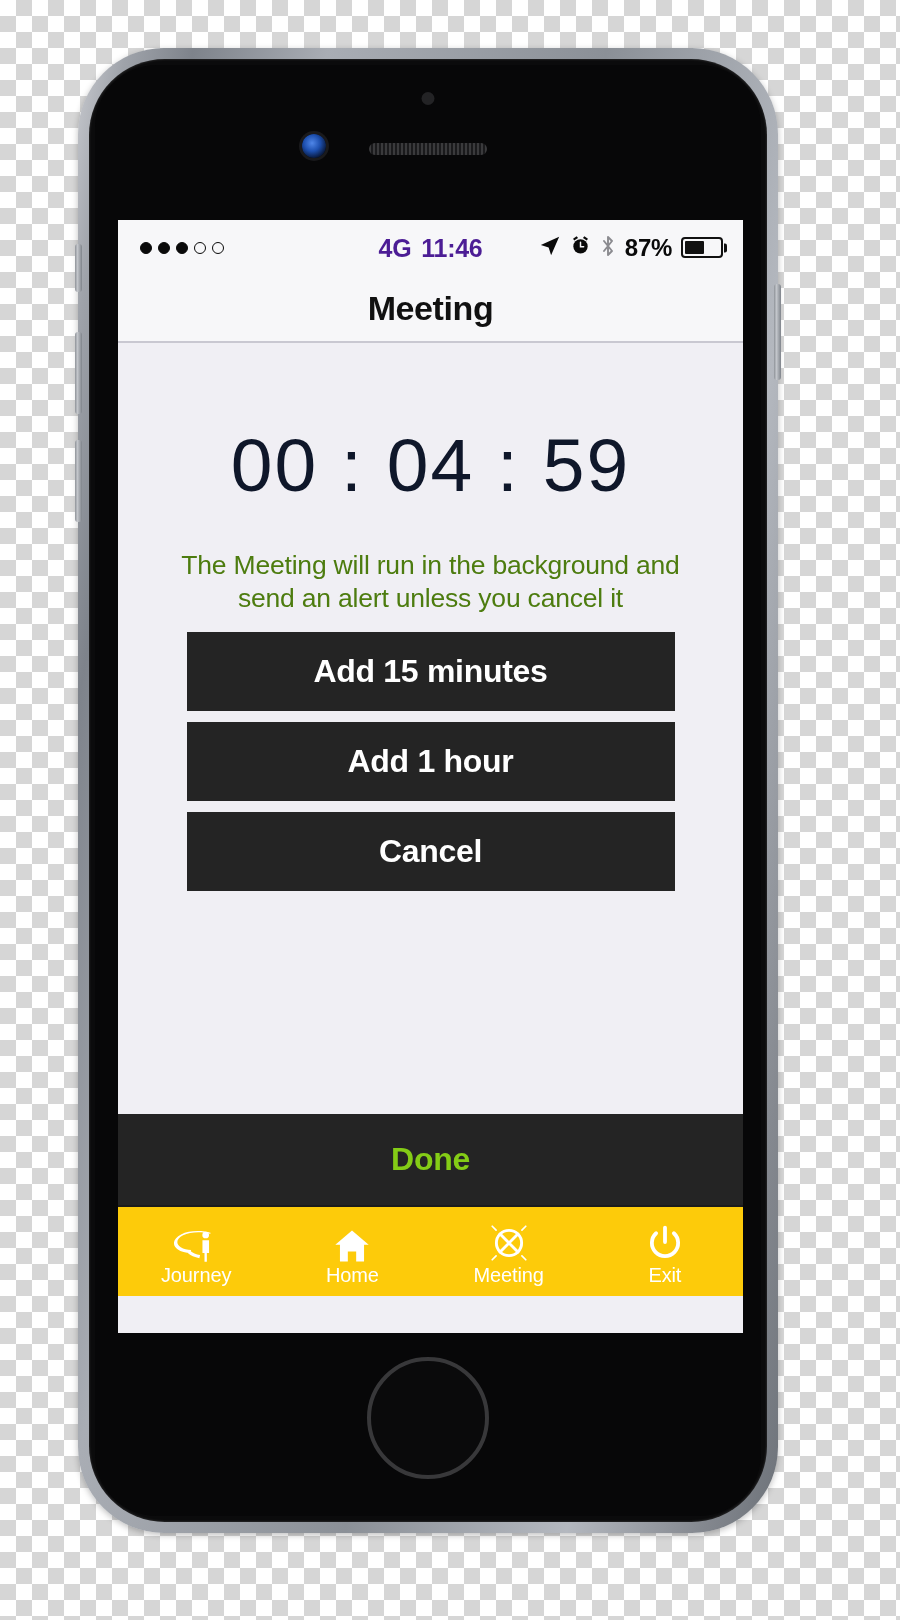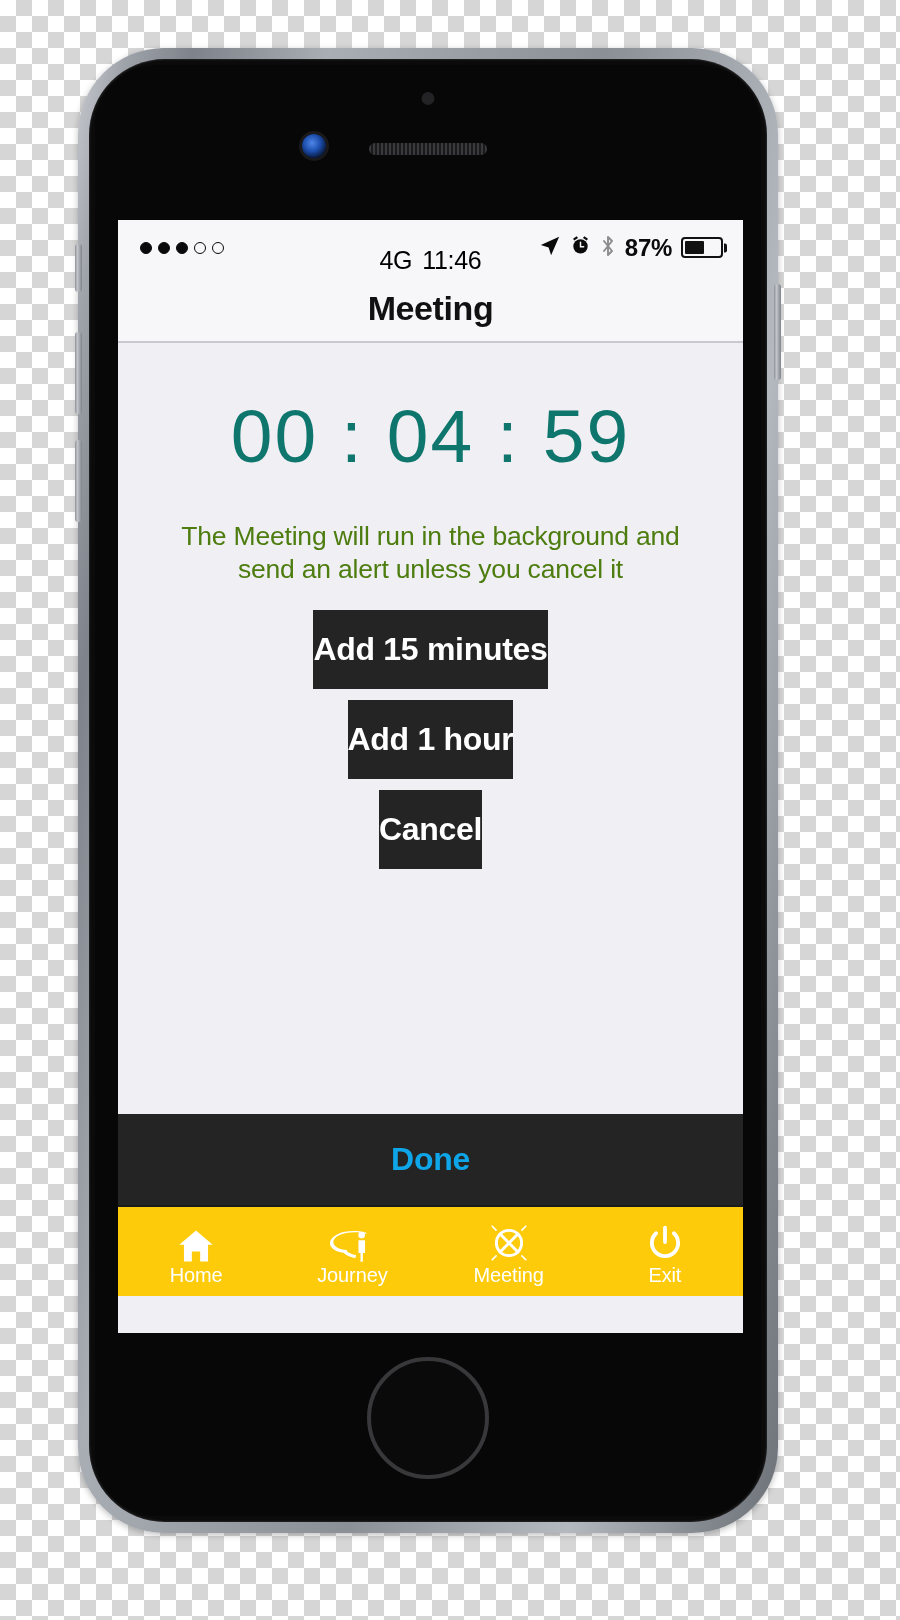--- a/index.html
+++ b/index.html
@@ -132,23 +132,22 @@
     width: 12px; height: 12px; border-radius: 50%;
     border: 1.6px solid #0a0a0a;
   }
   .sb-dot.filled { background: #0a0a0a; }
 
   .sb-center {
     position: absolute;
     left: 50%; top: 50%;
     transform: translate(-50%,-50%);
     display: flex; align-items: center; gap: 10px;
-    font-size: 25px; font-weight: 400; color: #000000;
+    font-size: 25px; font-weight: 700; color: #4c1d95;
     letter-spacing: -0.3px;
-    margin-top: 12px;
   }
 
   .sb-right {
     position: absolute;
     right: 20px; top: 50%;
     transform: translateY(-50%);
     display: flex; align-items: center; gap: 9px;
   }
   .sb-pct { font-size: 24px; font-weight: 600; color: #0a0a0a; letter-spacing: -0.3px; }
   .sb-battery {
@@ -191,66 +190,65 @@
 
   
   .content {
     background: #f0eff4;
     height: 771px;
     position: relative;
   }
 
   .timer {
     text-align: center;
-    color: #0f766e;
+    color: #0f172a;
     font-size: 75px;
     font-weight: 400;
     letter-spacing: 2px;
-    padding-top: 56px;
+    padding-top: 85px;
     line-height: 1;
   }
 
   .desc {
     text-align: center;
     color: #4d7c0f;
     font-size: 26.5px;
     line-height: 1.24;
     margin: 46px auto 0;
     max-width: 560px;
     letter-spacing: -0.2px;
   }
 
   .actions {
-    margin: 24px auto 0;
+    margin: 17px auto 0;
     width: 488px;
     display: flex;
     flex-direction: column;
     gap: 11px;
-    align-items: center;
   }
   .action-btn {
     height: 79px;
     background: #242424;
     color: #ffffff;
     border: none;
     font-family: "Liberation Sans", sans-serif;
     font-size: 32px;
     font-weight: 700;
     letter-spacing: -0.3px;
     cursor: pointer;
     display: flex;
     align-items: center;
     justify-content: center;
   }
 
   
   .done-bar {
     height: 91px;
     background: #242424;
-    color: #0ea5e9;
+    color: #84cc16;
     display: flex;
     align-items: center;
     justify-content: center;
     font-size: 32px;
     font-weight: 700;
     letter-spacing: -0.3px;
     cursor: pointer;
   }
 
   
@@ -358,37 +356,37 @@
       </div>
 
     </div>
 
     <div class="done-bar">Done</div>
 
     <div class="tabbar">
 
       <div class="tab">
         <span class="ico">
-          <svg width="38" height="34" viewBox="0 0 24 22">
-            <path d="M12 1 1.2 10.2h3V21h5.1v-6.4h5.4V21h5.1V10.2h3z" fill="#fff"></path>
-          </svg>
-        </span>
-        <span class="lbl">Home</span>
-      </div>
-
-      <div class="tab">
-        <span class="ico">
           <svg width="44" height="34" viewBox="0 0 30 22">
             <path d="M24.5 2.6C19 1 11 1.2 6.2 3.6 1.6 5.9 1 9.6 4.6 11.9c1.9 1.2 4.6 1.8 7 1.9l-.3 2.1c-3.2-.1-6.6-.9-8.9-2.6-4-2.9-3-7.6 2.4-10.2C10.3.3 19.3.2 25.2 2.1z" fill="#fff"></path>
             <path d="M11.2 14.4c1.4 1.3 3.9 2.4 6.6 2.8l-.5 2.1c-3.2-.5-6.1-1.8-7.9-3.5z" fill="#fff"></path>
             <circle cx="21.6" cy="3.5" r="2.3" fill="#fff"></circle>
             <path d="M19.4 7.1h4.5v8.6h-1.5v6.1h-1.6v-6.1h-1.4z" fill="#fff"></path>
           </svg>
         </span>
         <span class="lbl">Journey</span>
+      </div>
+
+      <div class="tab">
+        <span class="ico">
+          <svg width="38" height="34" viewBox="0 0 24 22">
+            <path d="M12 1 1.2 10.2h3V21h5.1v-6.4h5.4V21h5.1V10.2h3z" fill="#fff"></path>
+          </svg>
+        </span>
+        <span class="lbl">Home</span>
       </div>
 
       <div class="tab">
         <span class="ico">
           <svg width="40" height="40" viewBox="0 0 26 26">
             <circle cx="13" cy="13" r="8.2" fill="none" stroke="#fff" stroke-width="1.9"></circle>
             <path d="M7.2 7.2 18.8 18.8M18.8 7.2 7.2 18.8" stroke="#fff" stroke-width="1.9" stroke-linecap="round"></path>
             <path d="M4.6 4.6 2.1 2.1M21.4 4.6 23.9 2.1M4.6 21.4 2.1 23.9M21.4 21.4 23.9 23.9" stroke="#fff" stroke-width="1.1" stroke-linecap="round"></path>
           </svg>
         </span>

